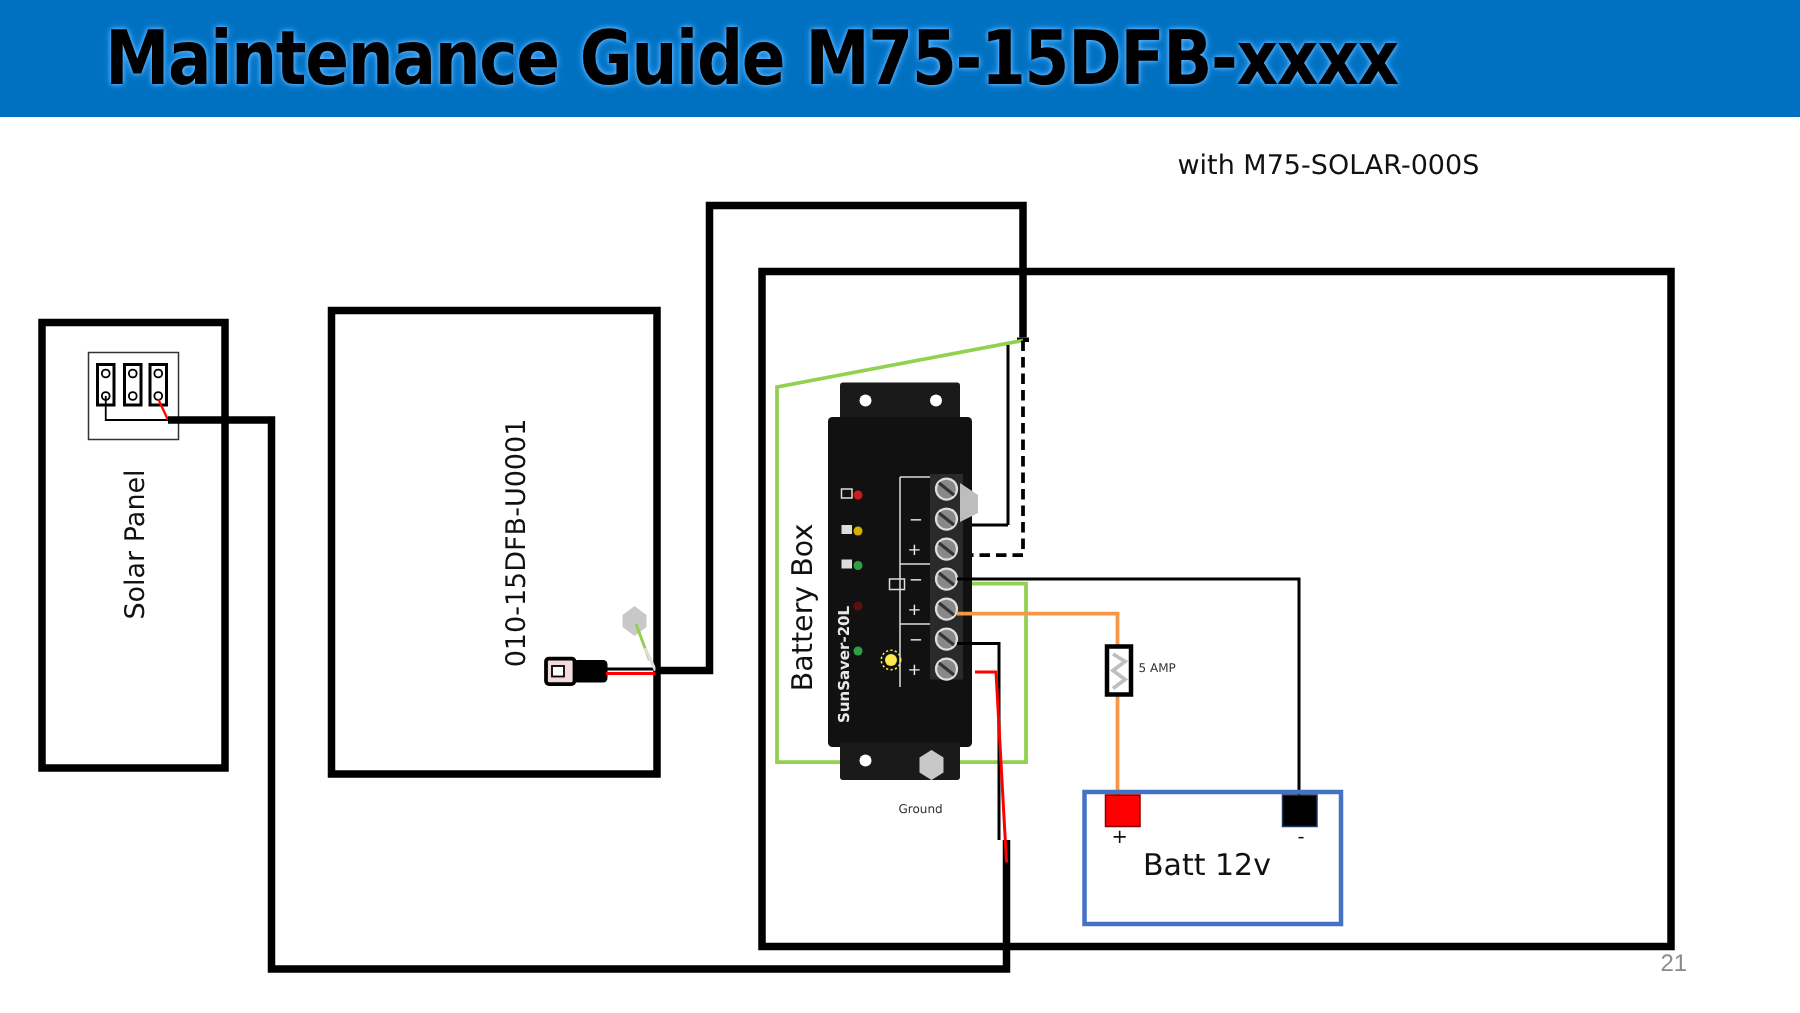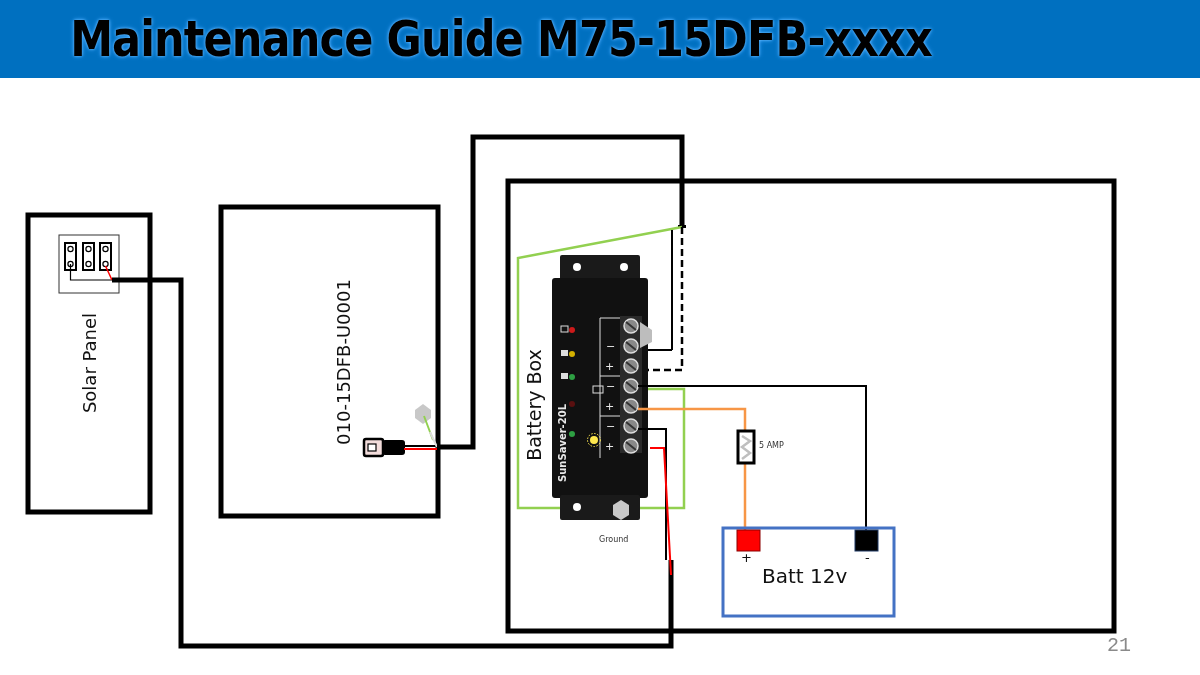--- a/index.html
+++ b/index.html
@@ -12,35 +12,36 @@
     .header-title {
       font-family: "DejaVu Sans", sans-serif; font-weight: bold; font-size: 50px;
       color: #000; letter-spacing: -1px;
       text-shadow: 0 0 3px #6fc3ff, 0 0 6px #3aa0ff;
       transform: scaleX(0.86);
     }
     .subtitle {
       position: absolute; left: 785px; top: 98px; font-size: 18px; line-height: 26px; color: #111;
       font-family: "DejaVu Sans", sans-serif;
     }
-    .page-num { position: absolute; left: 1107px; top: 634px; font-size: 20px; color: #8a8a8a; font-family: Liberation Mono, monospace; }
+    .page-num { position: absolute; left: 1107px; top: 634px; font-size: 16px; color: #8a8a8a; font-family: Liberation Sans, sans-serif; }
     svg.diagram { position: absolute; left: 0; top: 0; }
     .vlabel { font-family: "DejaVu Sans", sans-serif; font-size: 18px; fill: #111; }
     .smalllabel { font-family: "DejaVu Sans", sans-serif; font-size: 8px; fill: #333; }
     .batt-label { font-family: "DejaVu Sans", sans-serif; font-size: 20px; fill: #111; }
     .ctrl-text { font-family: "DejaVu Sans", sans-serif; fill: #e8e8e8; }
   </style>
 </head>
 <body>
 
 <div class="header">
   <span class="header-title">Maintenance Guide M75-15DFB-xxxx</span>
 </div>
 
 <div class="subtitle">
+  <div>with M75-SOLAR-000S</div>
 </div>
 
 <svg class="diagram" width="1200" height="675" viewBox="0 0 1200 675">
 
   <g>
     <rect x="28" y="215" width="122" height="297" fill="none" stroke="#000" stroke-width="5"></rect>
     <rect x="59" y="235" width="60" height="58" fill="#fff" stroke="#333" stroke-width="1"></rect>
     <g>
       <rect x="65" y="243" width="11" height="27" fill="#fff" stroke="#000" stroke-width="2"></rect>
       <circle cx="70.5" cy="249" r="2.6" fill="#fff" stroke="#000" stroke-width="1.2"></circle>

